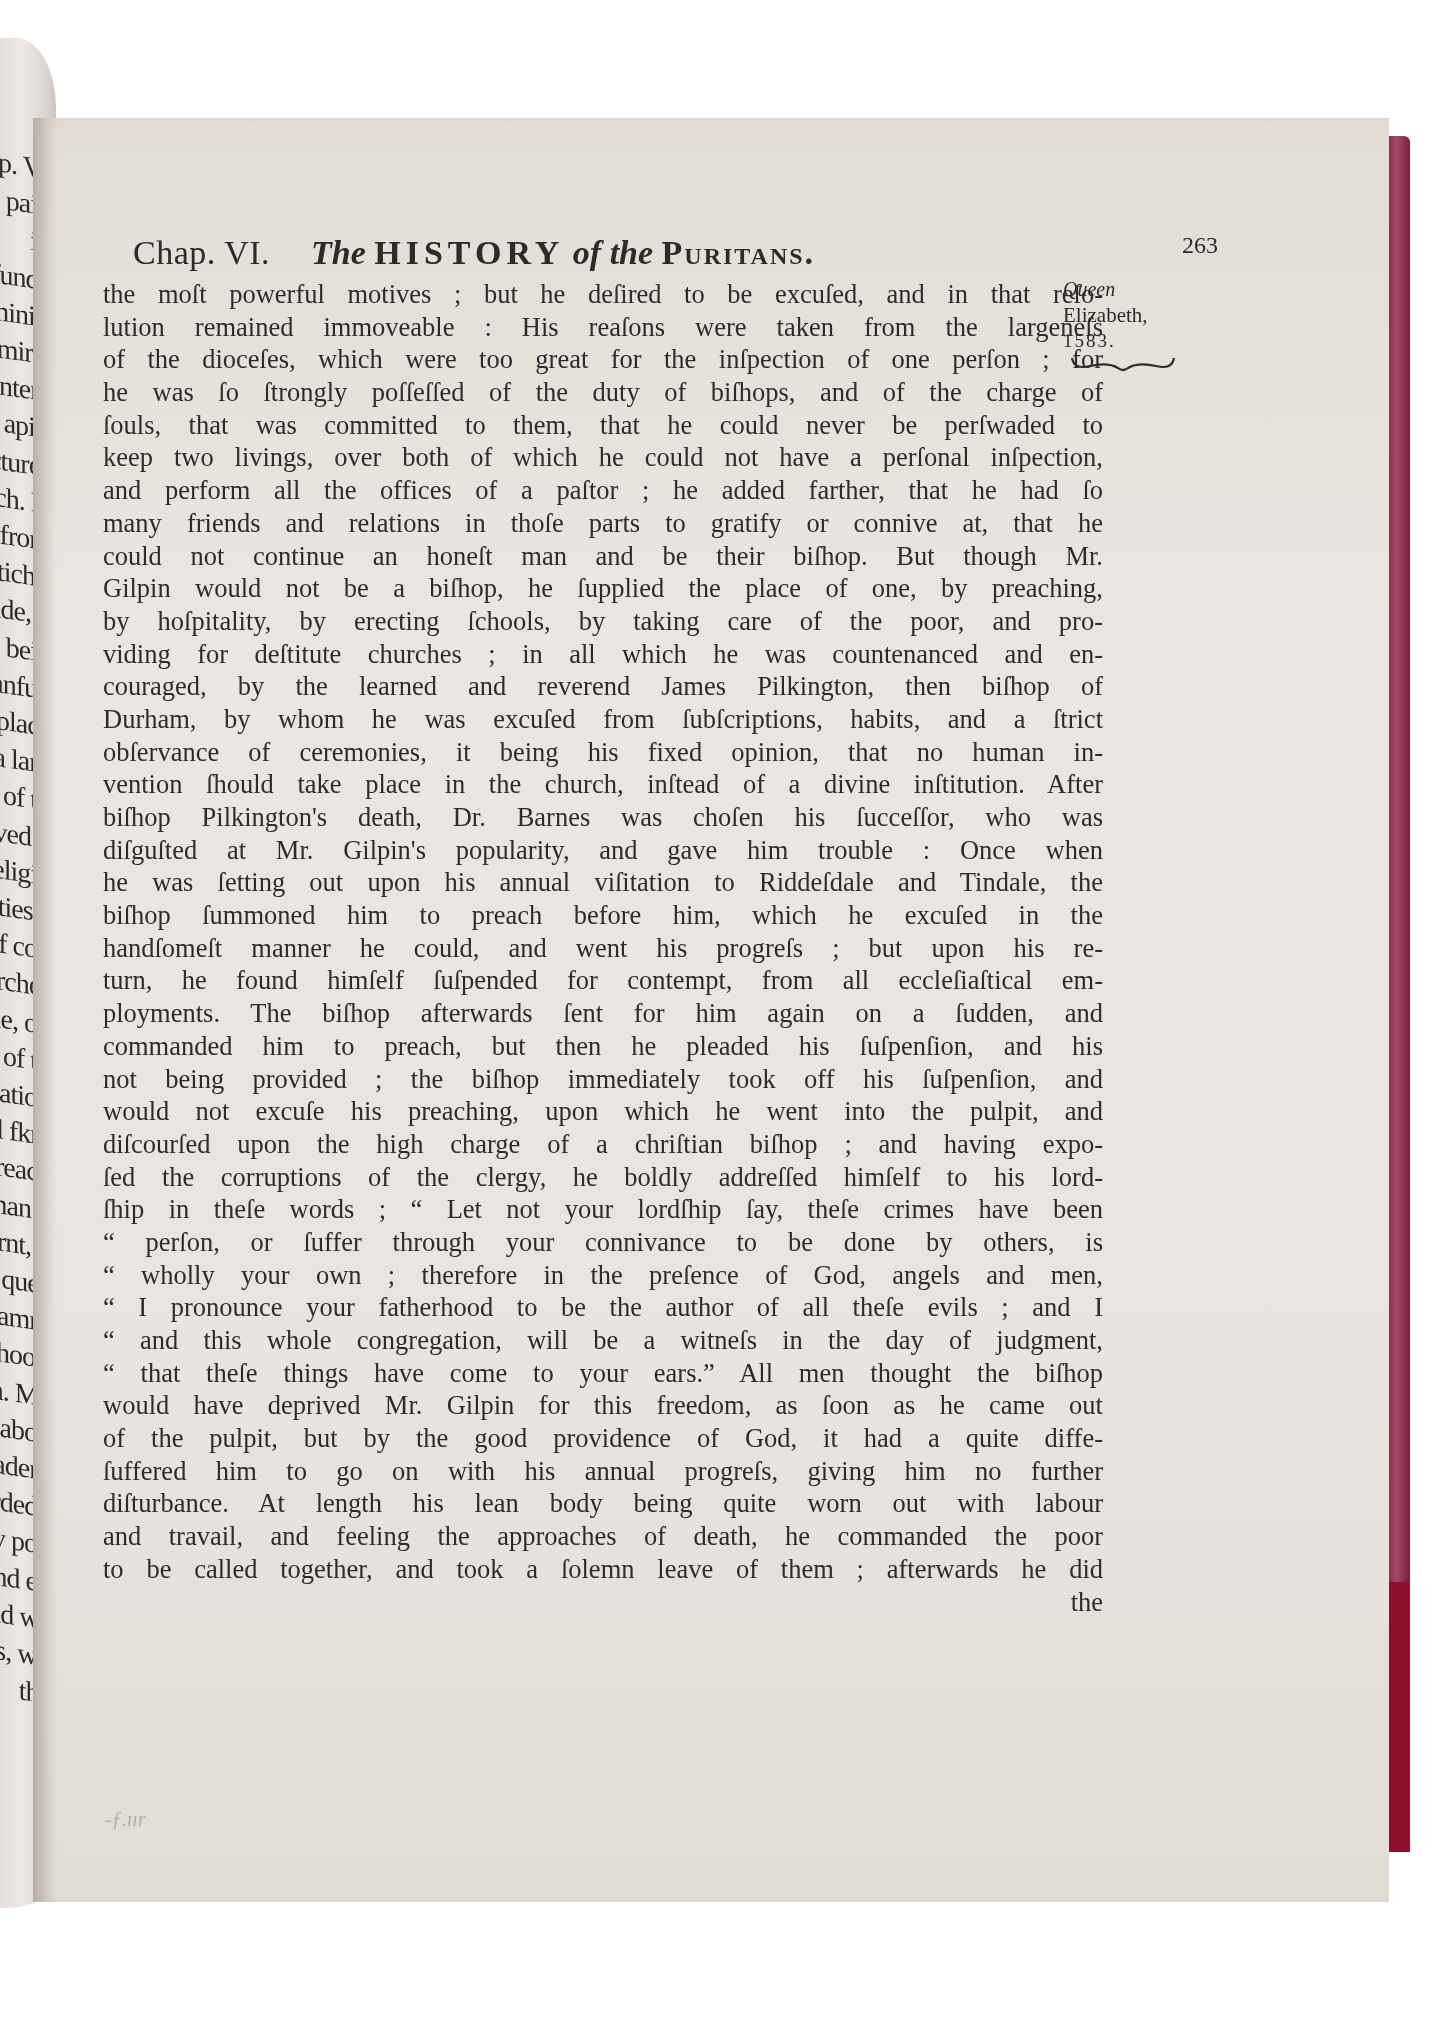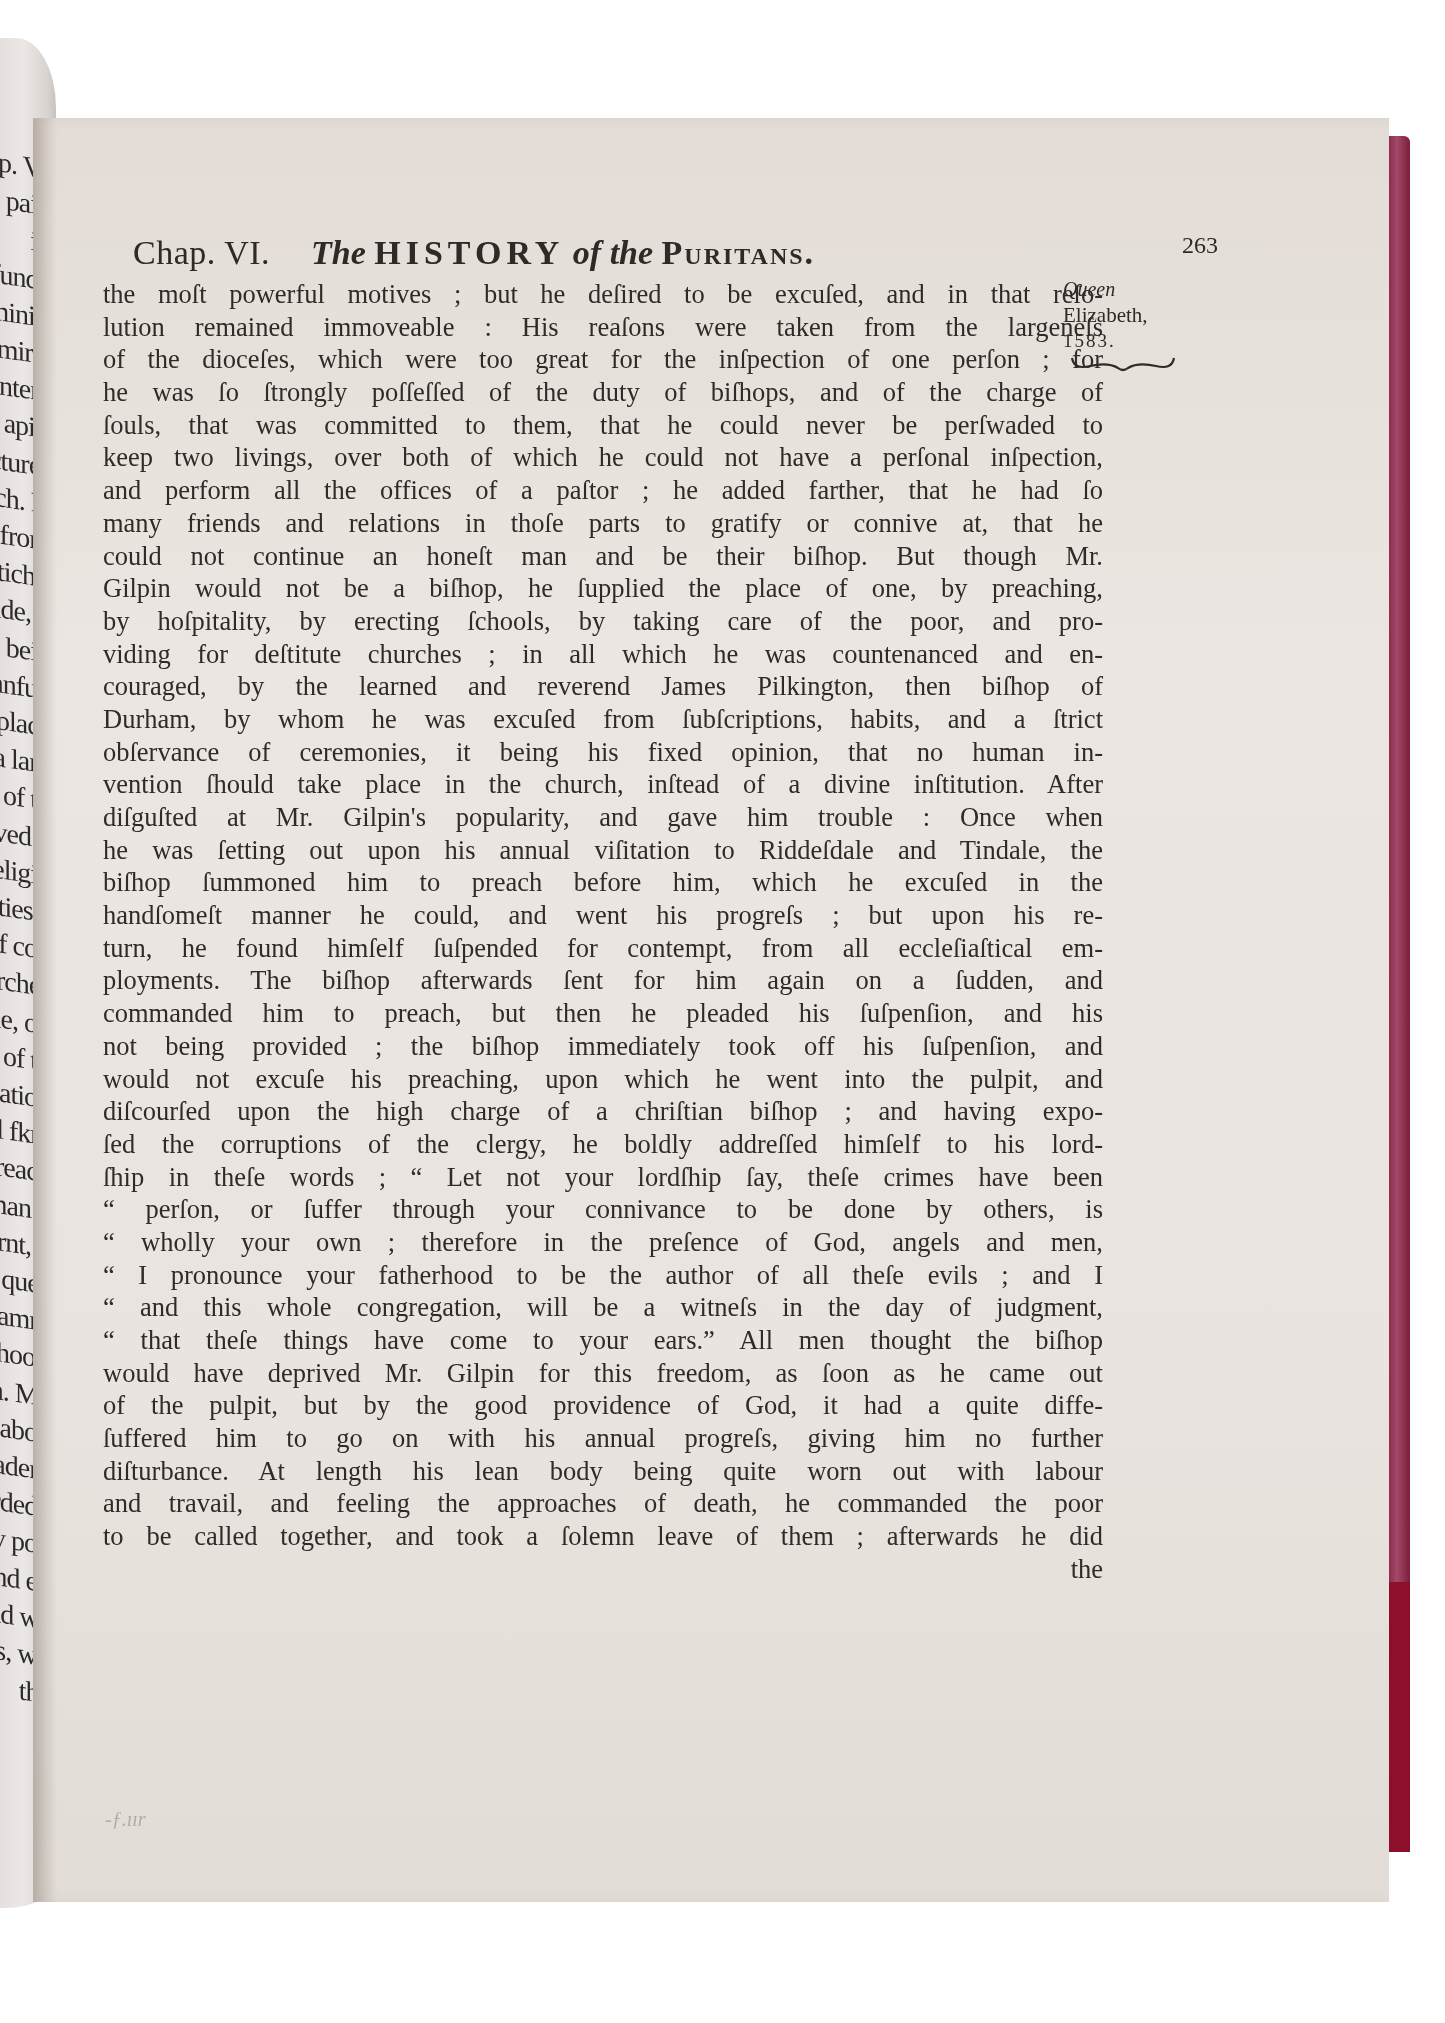--- a/index.html
+++ b/index.html
@@ -160,20 +160,21 @@
       <span class="line">and perform all the offices of a paſtor ; he added farther, that he had ſo</span>
       <span class="line">many friends and relations in thoſe parts to gratify or connive at, that he</span>
       <span class="line">could not continue an honeſt man and be their biſhop. But though Mr.</span>
       <span class="line">Gilpin would not be a biſhop, he ſupplied the place of one, by preaching,</span>
       <span class="line">by hoſpitality, by erecting ſchools, by taking care of the poor, and pro-</span>
       <span class="line">viding for deſtitute churches ; in all which he was countenanced and en-</span>
       <span class="line">couraged, by the learned and reverend James Pilkington, then biſhop of</span>
       <span class="line">Durham, by whom he was excuſed from ſubſcriptions, habits, and a ſtrict</span>
       <span class="line">obſervance of ceremonies, it being his fixed opinion, that no human in-</span>
       <span class="line">vention ſhould take place in the church, inſtead of a divine inſtitution. After</span>
+      <span class="line">biſhop Pilkington's death, Dr. Barnes was choſen his ſucceſſor, who was</span>
       <span class="line">diſguſted at Mr. Gilpin's popularity, and gave him trouble : Once when</span>
       <span class="line">he was ſetting out upon his annual viſitation to Riddeſdale and Tindale, the</span>
       <span class="line">biſhop ſummoned him to preach before him, which he excuſed in the</span>
       <span class="line">handſomeſt manner he could, and went his progreſs ; but upon his re-</span>
       <span class="line">turn, he found himſelf ſuſpended for contempt, from all eccleſiaſtical em-</span>
       <span class="line">ployments. The biſhop afterwards ſent for him again on a ſudden, and</span>
       <span class="line">commanded him to preach, but then he pleaded his ſuſpenſion, and his</span>
       <span class="line">not being provided ; the biſhop immediately took off his ſuſpenſion, and</span>
       <span class="line">would not excuſe his preaching, upon which he went into the pulpit, and</span>
       <span class="line">diſcourſed upon the high charge of a chriſtian biſhop ; and having expo-</span>

